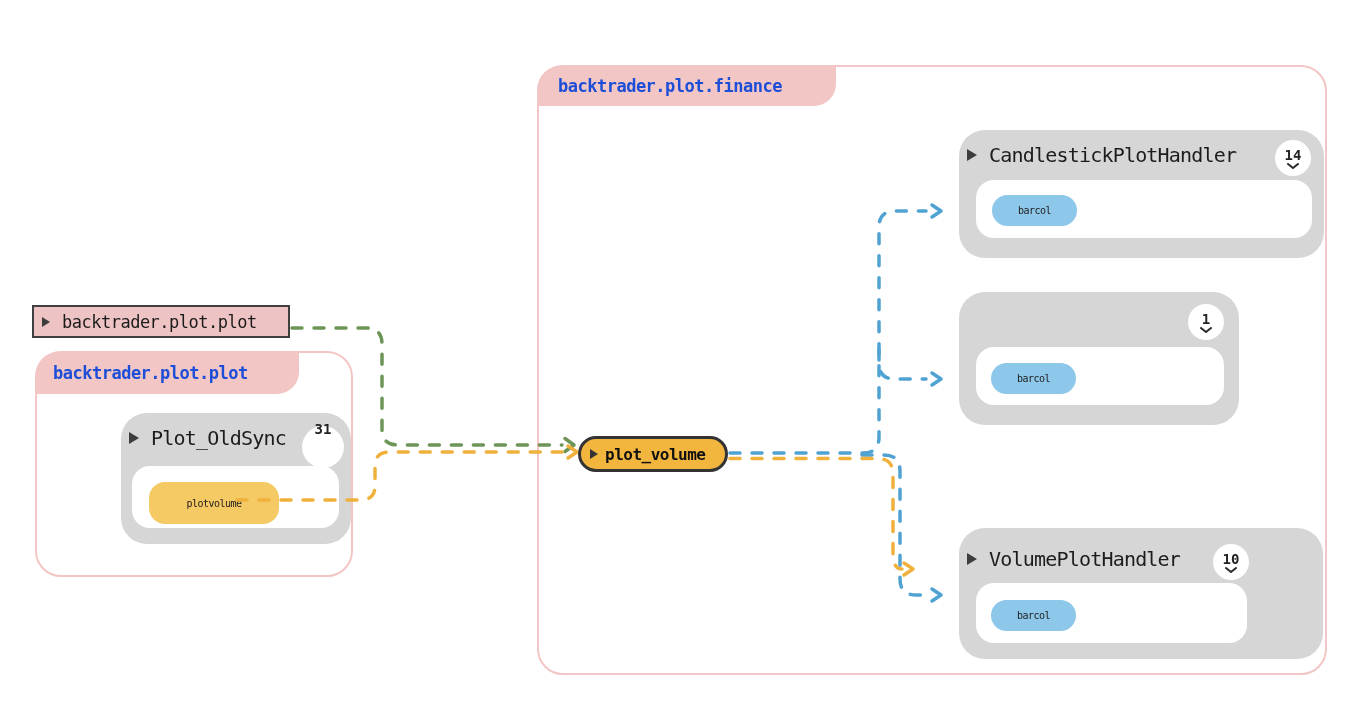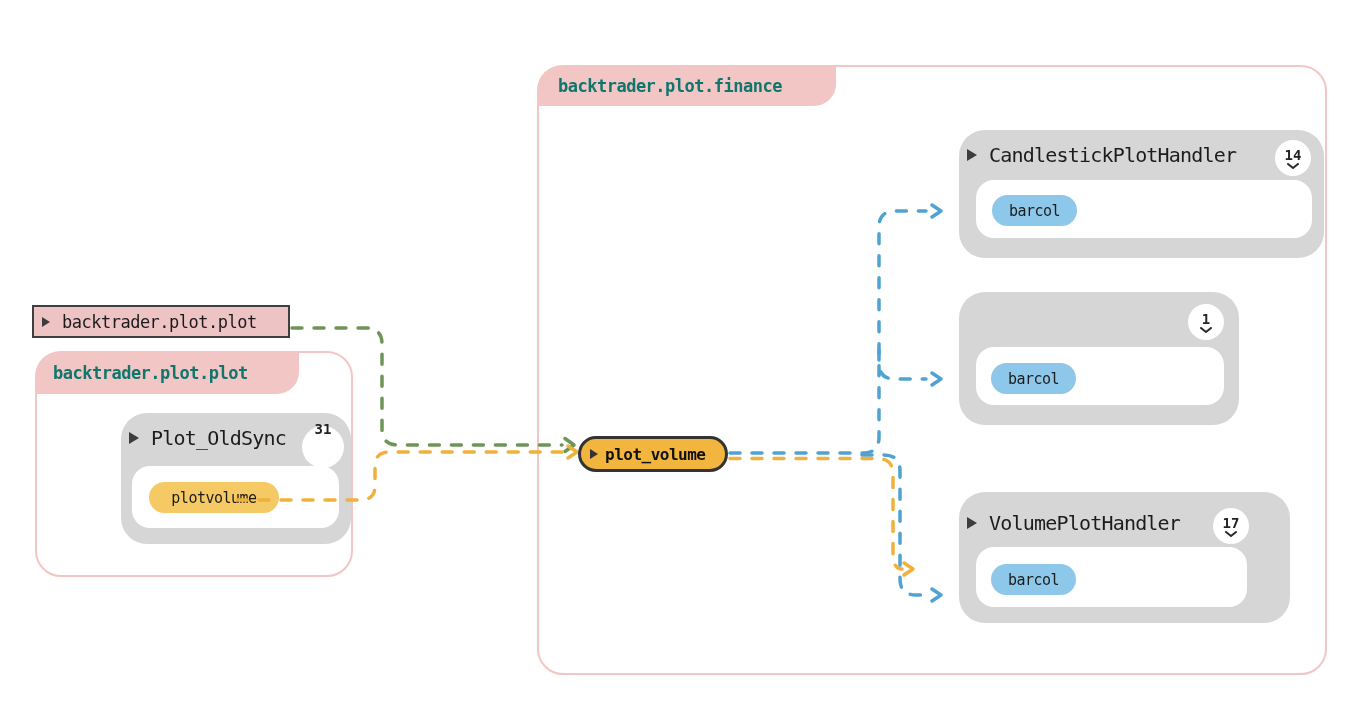--- a/index.html
+++ b/index.html
@@ -3,36 +3,36 @@
 <meta charset="utf-8">
 <style>
   html,body{margin:0;padding:0;background:#ffffff;}
   body{font-family:"DejaVu Sans Mono","Liberation Mono",monospace;}
   #canvas{position:relative;width:1361px;height:703px;background:#ffffff;overflow:hidden;}
 
   
   .module{position:absolute;background:#ffffff;border:2px solid #f2c6c4;border-radius:26px;box-sizing:border-box;}
   .module-tab{position:absolute;left:-1px;top:-1px;background:#f2c6c4;border-radius:22px 0 22px 0;
               display:flex;align-items:center;box-sizing:border-box;}
-  .module-title{font-weight:bold;font-size:17px;color:#0f766e;letter-spacing:-0.5px;white-space:nowrap;}
+  .module-title{font-weight:bold;font-size:17px;color:#1d4ed8;letter-spacing:-0.5px;white-space:nowrap;}
 
   
   .file-label{position:absolute;display:flex;align-items:center;gap:12px;background:#eec3c3;
               border:2px solid #3f3f3f;box-sizing:border-box;padding-left:8px;}
   .file-label span.txt{font-size:17px;color:#1b1b1b;letter-spacing:-0.5px;white-space:nowrap;}
 
   
   .node{position:absolute;background:#d6d6d6;border-radius:26px;box-sizing:border-box;margin-left:44px;}
   .node-header{position:absolute;left:0;top:0;right:0;height:50px;display:flex;align-items:center;padding-left:8px;box-sizing:border-box;}
   .node-title{font-size:20px;color:#1c1c1c;letter-spacing:-0.8px;margin-left:12px;white-space:nowrap;}
   .inner{position:absolute;background:#ffffff;border-radius:18px;box-sizing:border-box;}
 
   
   .pill{position:absolute;display:flex;align-items:center;justify-content:center;border-radius:16px;box-sizing:border-box;}
-  .pill span{font-size:15px;color:#1d1d1d;letter-spacing:-0.5px;white-space:nowrap;}
+  .pill span{font-size:10px;color:#1d1d1d;letter-spacing:-0.5px;white-space:nowrap;}
   .pill-yellow{background:#f5c963;}
   .pill-blue{background:#8dc7e9;}
 
   
   .hl-node{position:absolute;display:flex;align-items:center;background:#f2b63e;border:3px solid #333333;
            border-radius:19px;box-sizing:border-box;padding-left:9px;z-index:6;}
   .hl-node span.txt{font-size:16px;font-weight:bold;color:#111111;letter-spacing:-0.5px;margin-left:7px;white-space:nowrap;}
 
   
   .tri{width:0;height:0;border-top:6px solid transparent;border-bottom:6px solid transparent;border-left:10px solid #3d3d3d;display:inline-block;flex:none;}
@@ -73,21 +73,21 @@
       <span class="tri"></span>
       <span class="node-title">Plot_OldSync</span>
     </div>
     <div class="badge" style="left:181px;top:13px;width:42px;height:42px;gap:36px;">
       <span class="num">31</span>
       <svg width="16" height="7" viewBox="0 0 16 7">
         <path d="M2 1 L8 6 L14 1" fill="none" stroke="#2b2b2b" stroke-width="2" stroke-linecap="round" stroke-linejoin="round"></path>
       </svg>
     </div>
     <div class="inner" style="left:11px;top:53px;width:207px;height:62px;">
-      <div class="pill pill-yellow" style="left:17px;top:16px;width:130px;height:31px;">
+      <div class="pill pill-yellow" style="left:17px;top:16px;width:130px;height:42px;">
         <span>plotvolume</span>
       </div>
     </div>
   </div>
 
   <div class="node" style="left:915px;top:130px;width:365px;height:128px;z-index:2;">
     <div class="node-header">
       <span class="tri"></span>
       <span class="node-title">CandlestickPlotHandler</span>
     </div>
@@ -111,27 +111,27 @@
         <path d="M2 1 L7 5 L12 1" fill="none" stroke="#2b2b2b" stroke-width="2" stroke-linecap="round" stroke-linejoin="round"></path>
       </svg>
     </div>
     <div class="inner" style="left:17px;top:55px;width:248px;height:58px;">
       <div class="pill pill-blue" style="left:15px;top:16px;width:85px;height:31px;">
         <span>barcol</span>
       </div>
     </div>
   </div>
 
-  <div class="node" style="left:915px;top:492px;width:331px;height:131px;z-index:2;">
+  <div class="node" style="left:915px;top:528px;width:364px;height:131px;z-index:2;">
     <div class="node-header" style="top:6px;">
       <span class="tri"></span>
       <span class="node-title">VolumePlotHandler</span>
     </div>
     <div class="badge" style="left:254px;top:16px;width:36px;height:36px;">
-      <span class="num">17</span>
+      <span class="num">10</span>
       <svg width="14" height="6" viewBox="0 0 14 6">
         <path d="M2 1 L7 5 L12 1" fill="none" stroke="#2b2b2b" stroke-width="2" stroke-linecap="round" stroke-linejoin="round"></path>
       </svg>
     </div>
     <div class="inner" style="left:17px;top:55px;width:271px;height:60px;">
       <div class="pill pill-blue" style="left:15px;top:17px;width:85px;height:31px;">
         <span>barcol</span>
       </div>
     </div>
   </div>

